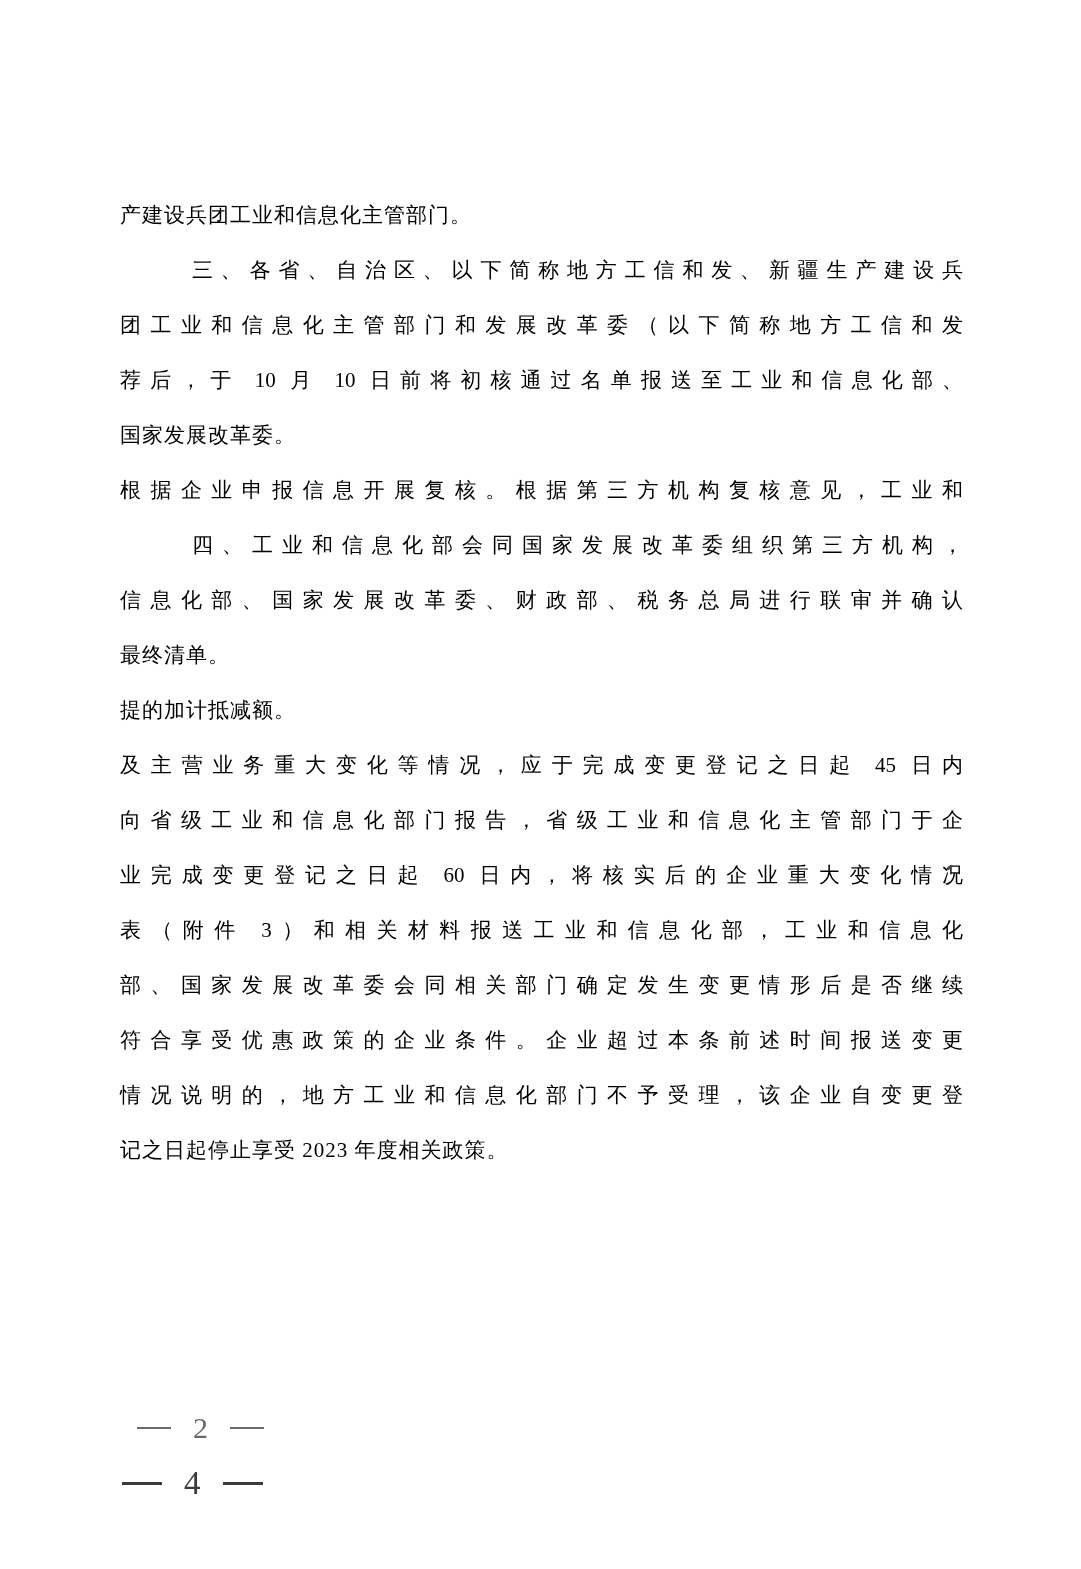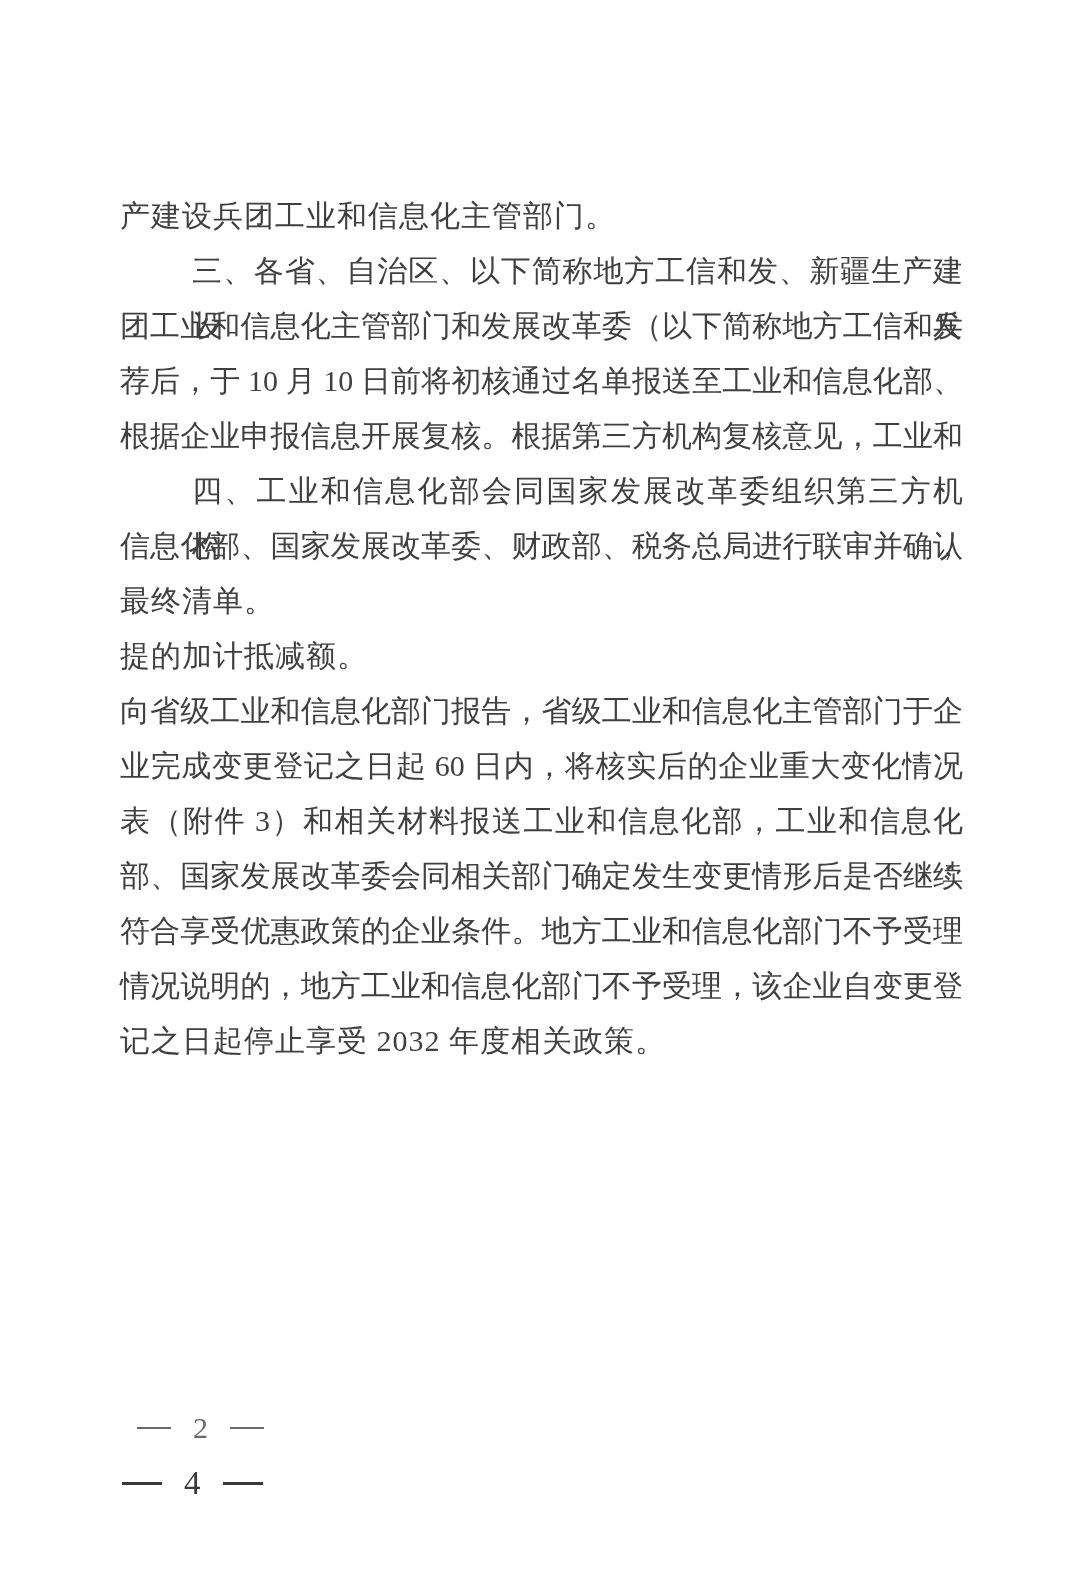--- a/index.html
+++ b/index.html
@@ -19,22 +19,22 @@
     position: absolute;
     left: 120px;
     top: 188px;
     width: 843px;
   }
   .line {
     box-sizing: border-box;
     width: 100%;
     height: 55px;
     line-height: 55px;
-    font-size: 30px;
-    color: #404040;
+    font-size: 21px;
+    color: #000000;
     white-space: nowrap;
     letter-spacing: 1px;
     text-align: left;
   }
   .line.justify {
     white-space: normal;
     text-align: justify;
     text-align-last: justify;
     text-justify: inter-character;
     letter-spacing: 0;
@@ -86,32 +86,34 @@
 </head>
 <body>
 
 <div class="page">
 
   <div class="doc-body" id="doc-body">
       <div class="line">产建设兵团工业和信息化主管部门。</div>
       <div class="line indent justify">三、各省、自治区、以下简称地方工信和发、新疆生产建设兵</div>
       <div class="line justify">团工业和信息化主管部门和发展改革委（以下简称地方工信和发</div>
       <div class="line justify">荐后，于 10 月 10 日前将初核通过名单报送至工业和信息化部、</div>
+      <div class="line">国家发展改革委。</div>
       <div class="line justify">根据企业申报信息开展复核。根据第三方机构复核意见，工业和</div>
       <div class="line indent justify">四、工业和信息化部会同国家发展改革委组织第三方机构，</div>
       <div class="line justify">信息化部、国家发展改革委、财政部、税务总局进行联审并确认</div>
       <div class="line">最终清单。</div>
       <div class="line">提的加计抵减额。</div>
+      <div class="line justify">及主营业务重大变化等情况，应于完成变更登记之日起 45 日内</div>
       <div class="line justify">向省级工业和信息化部门报告，省级工业和信息化主管部门于企</div>
       <div class="line justify">业完成变更登记之日起 60 日内，将核实后的企业重大变化情况</div>
       <div class="line justify">表（附件 3）和相关材料报送工业和信息化部，工业和信息化</div>
       <div class="line justify">部、国家发展改革委会同相关部门确定发生变更情形后是否继续</div>
-      <div class="line justify">符合享受优惠政策的企业条件。地方工业和信息化部门不予受理</div>
+      <div class="line justify">符合享受优惠政策的企业条件。企业超过本条前述时间报送变更</div>
       <div class="line justify">情况说明的，地方工业和信息化部门不予受理，该企业自变更登</div>
-      <div class="line">记之日起停止享受 2032 年度相关政策。</div>
+      <div class="line">记之日起停止享受 2023 年度相关政策。</div>
     </div>
 
   <div class="footer-num pagenum-inner">
     <span class="dash"></span><span class="num">2</span><span class="dash"></span>
   </div>
 
   <div class="footer-num pagenum-outer">
     <span class="dash"></span><span class="num">4</span><span class="dash"></span>
   </div>
 

